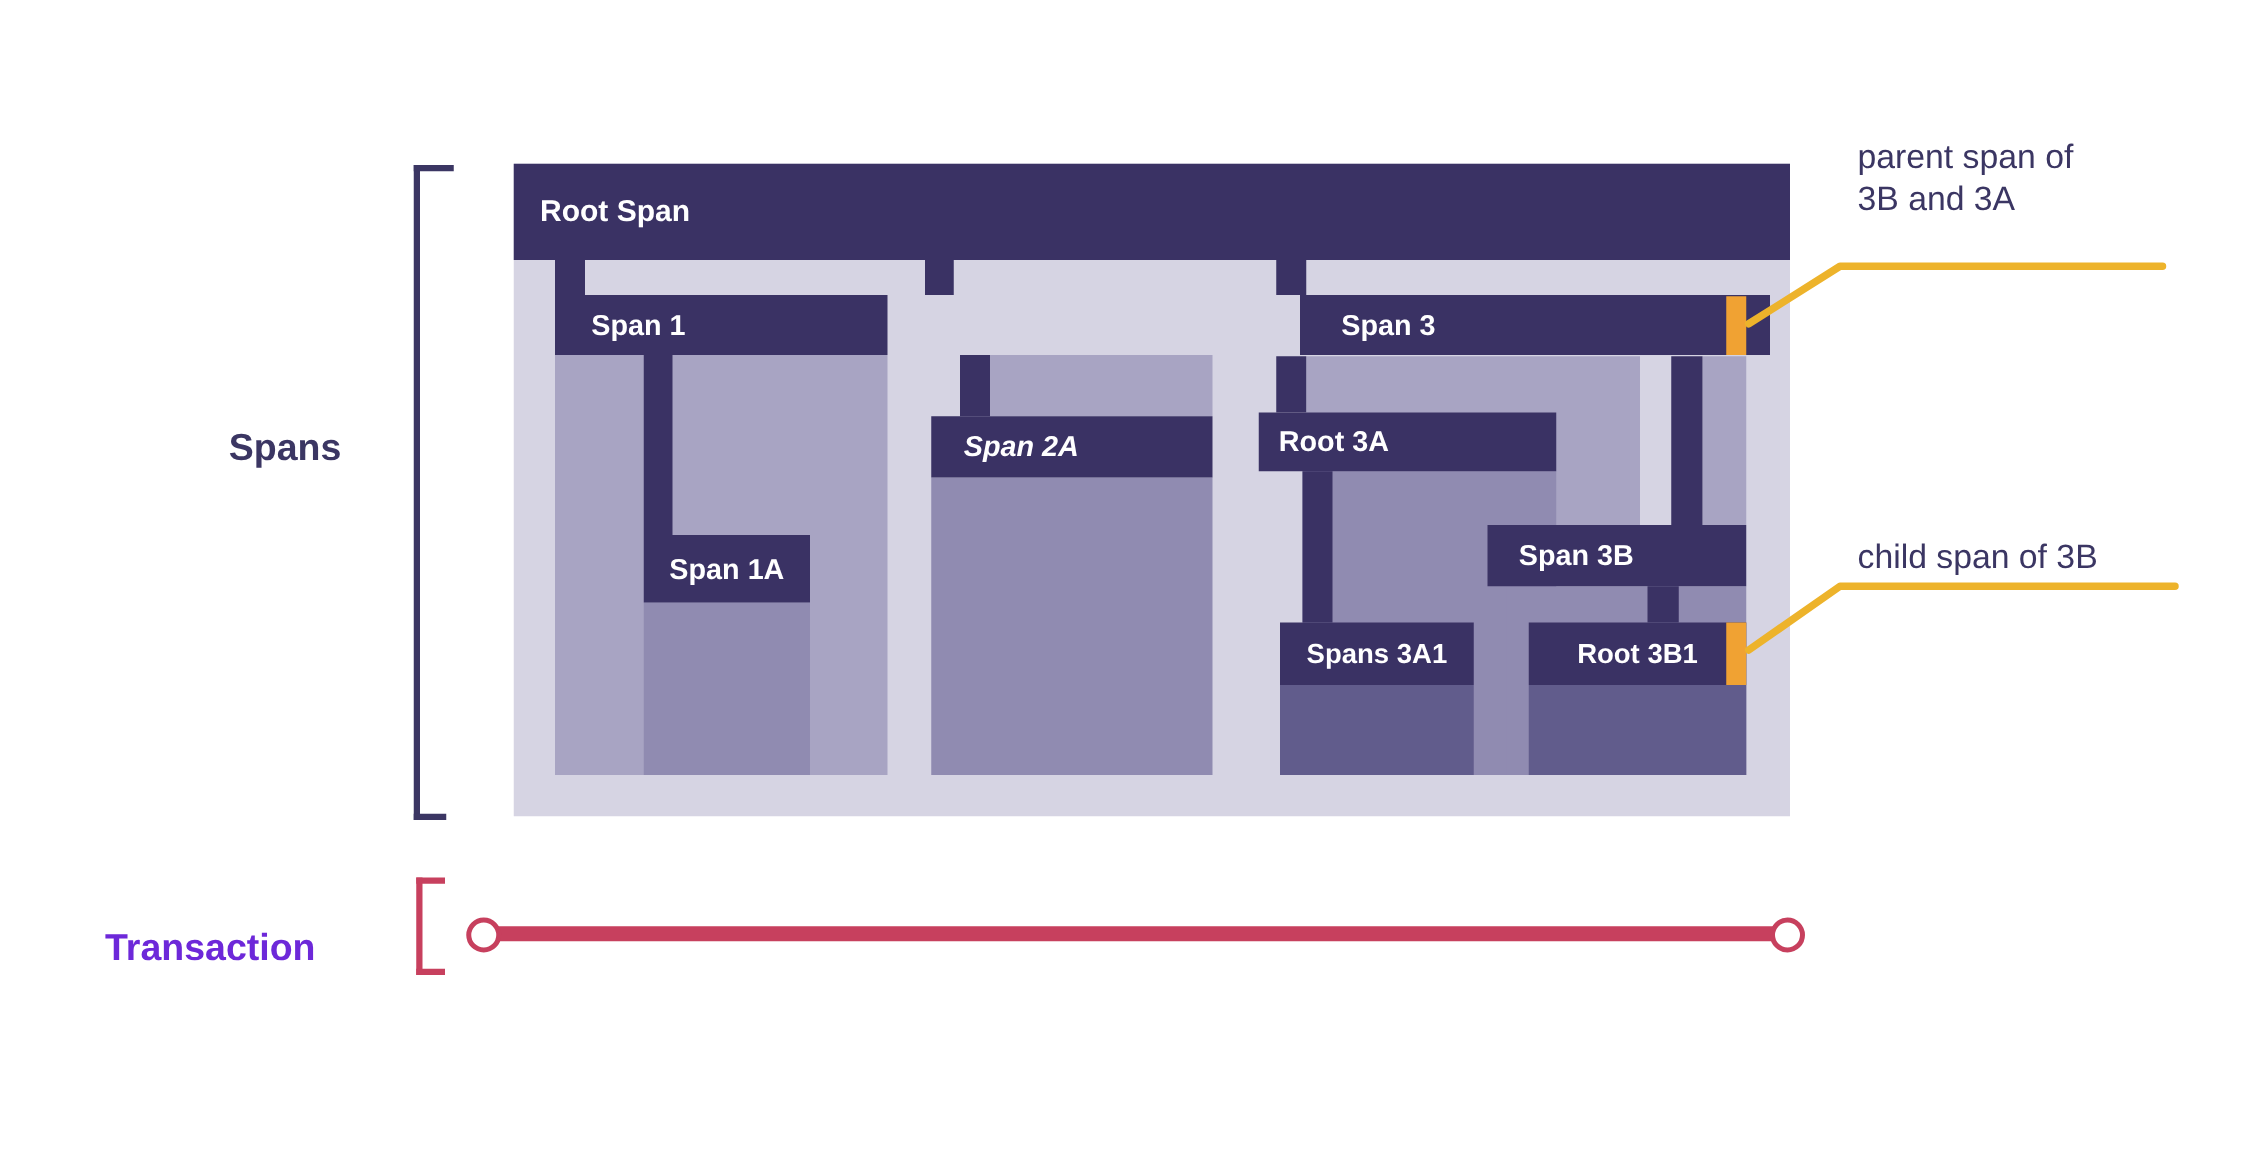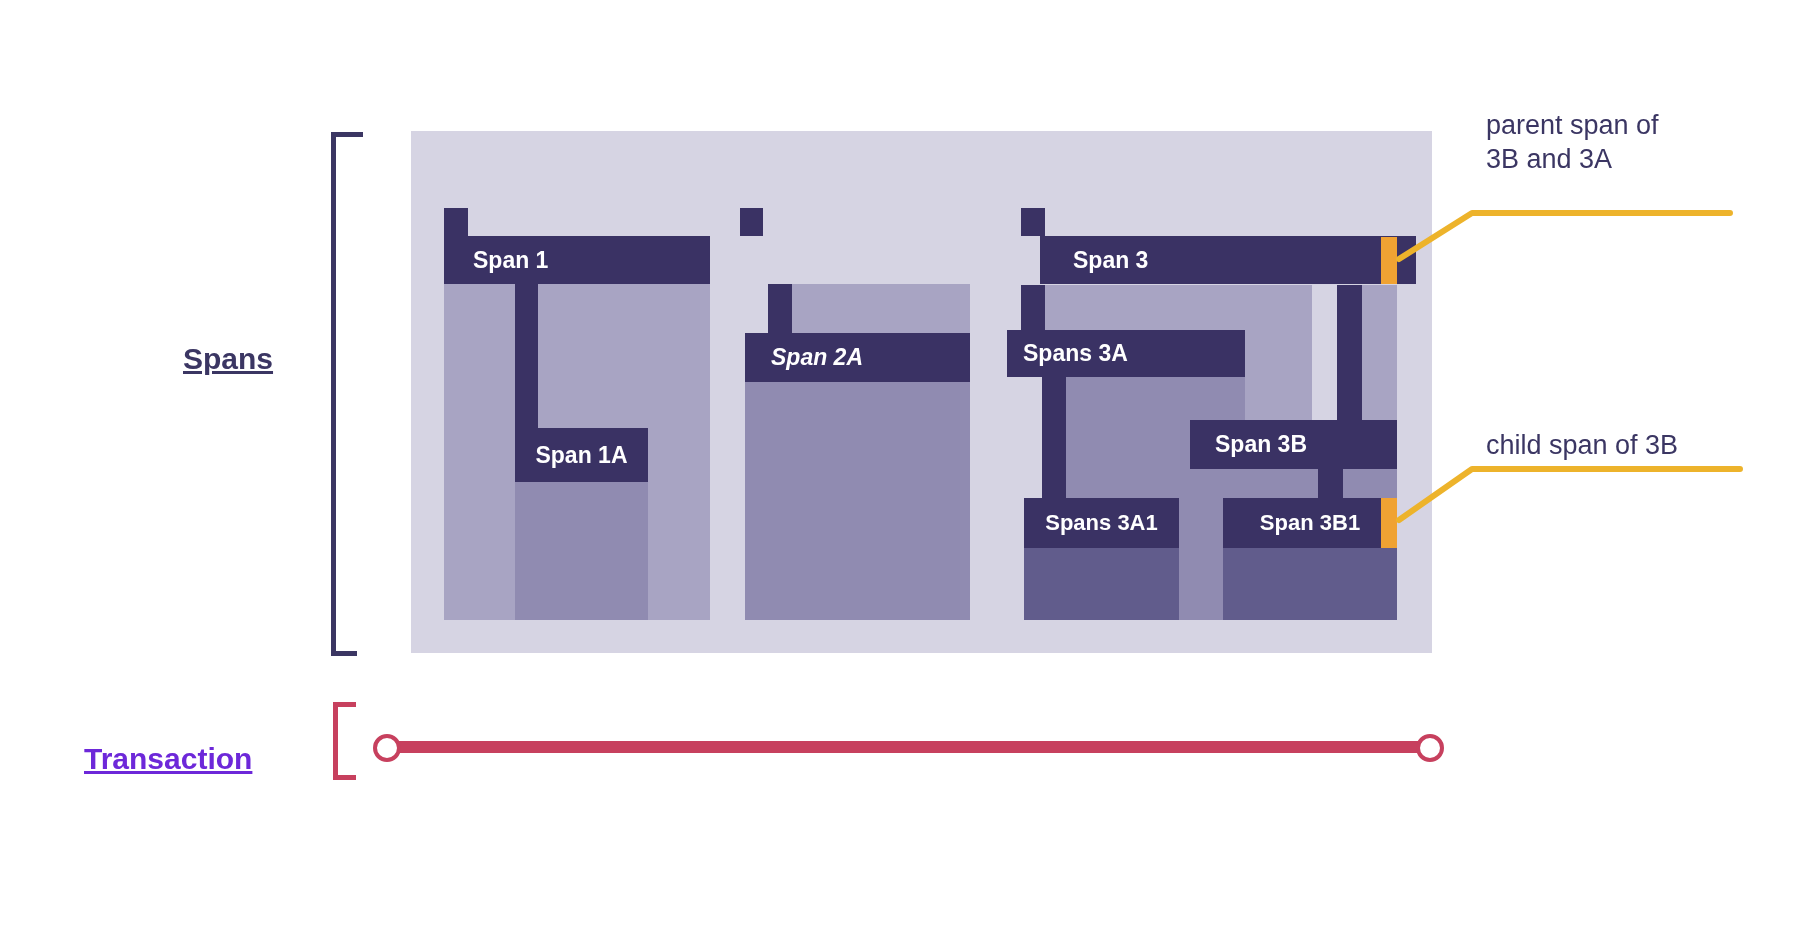--- a/index.html
+++ b/index.html
@@ -1,21 +1,21 @@
 <!DOCTYPE html>
 <html><head>
 <meta charset="utf-8">
 <style>
   html,body{margin:0;padding:0;background:#ffffff;}
   .canvas{
     position:relative;width:1801px;height:927px;background:#ffffff;
     font-family:"Liberation Sans",sans-serif;overflow:hidden;
   }
   
-  .side-label{position:absolute;font-weight:bold;font-size:30px;color:#3b3663;text-decoration:underline;}
+  .side-label{position:absolute;font-weight:bold;font-size:30px;color:#3b3663;}
   .side-label.red{color:#6d28d9;margin-top:17px;}
   
   .bracket-part{position:absolute;background:#3b3663;}
   .bracket-part.red{background:#c7405e;}
   
   .container{position:absolute;left:411px;top:131px;width:1021px;height:522px;background:#d6d4e3;}
   .bar{position:absolute;background:#3a3264;color:#ffffff;font-weight:bold;
        display:flex;align-items:center;font-size:23px;padding-left:24px;box-sizing:border-box;}
   .bar.centered{padding-left:0;justify-content:center;}
   .conn{position:absolute;background:#3a3264;}
@@ -64,43 +64,46 @@
     <div class="conn" style="left:33px;top:77px;width:24px;height:28px;"></div>
     <div class="conn" style="left:329px;top:77px;width:23px;height:28px;"></div>
     <div class="conn" style="left:610px;top:77px;width:24px;height:28px;"></div>
     <div class="conn" style="left:104px;top:153px;width:23px;height:144px;"></div>
     <div class="conn" style="left:357px;top:153px;width:24px;height:49px;"></div>
     <div class="conn" style="left:610px;top:154px;width:24px;height:45px;"></div>
     <div class="conn" style="left:631px;top:246px;width:24px;height:121px;"></div>
     <div class="conn" style="left:926px;top:154px;width:25px;height:135px;"></div>
     <div class="conn" style="left:907px;top:338px;width:25px;height:29px;"></div>
 
+    <div class="bar" style="left:0;top:0;width:1021px;height:77px;padding-left:21px;font-size:24px;">
+      <span>Root Span</span>
+    </div>
     <div class="bar" style="left:33px;top:105px;width:266px;height:48px;padding-left:29px;">
       <span>Span 1</span>
     </div>
     <div class="bar centered" style="left:104px;top:297px;width:133px;height:54px;">
       <span>Span 1A</span>
     </div>
     <div class="bar" style="left:334px;top:202px;width:225px;height:49px;padding-left:26px;font-style:italic;">
       <span>Span 2A</span>
     </div>
     <div class="bar" style="left:629px;top:105px;width:376px;height:48px;padding-left:33px;">
       <span>Span 3</span>
     </div>
     <div class="bar" style="left:596px;top:199px;width:238px;height:47px;padding-left:16px;">
-      <span>Spans 3A</span>
+      <span>Root 3A</span>
     </div>
     <div class="bar centered" style="left:613px;top:367px;width:155px;height:50px;font-size:22px;">
       <span>Spans 3A1</span>
     </div>
     <div class="bar" style="left:779px;top:289px;width:207px;height:49px;padding-left:25px;">
       <span>Span 3B</span>
     </div>
     <div class="bar centered" style="left:812px;top:367px;width:174px;height:50px;font-size:22px;">
-      <span>Span 3B1</span>
+      <span>Root 3B1</span>
     </div>
 
     <div class="marker" style="left:970px;top:106px;width:16px;height:47px;"></div>
     <div class="marker" style="left:970px;top:367px;width:16px;height:50px;"></div>
   </div>
 
   <svg class="overlay" width="1801" height="927" viewBox="0 0 1801 927">
     <polyline points="1399,259 1472,213 1730,213" fill="none" stroke="#edb32b" stroke-width="6" stroke-linejoin="round" stroke-linecap="round"></polyline>
     <polyline points="1399,520 1472,469 1740,469" fill="none" stroke="#edb32b" stroke-width="6" stroke-linejoin="round" stroke-linecap="round"></polyline>
   </svg>

